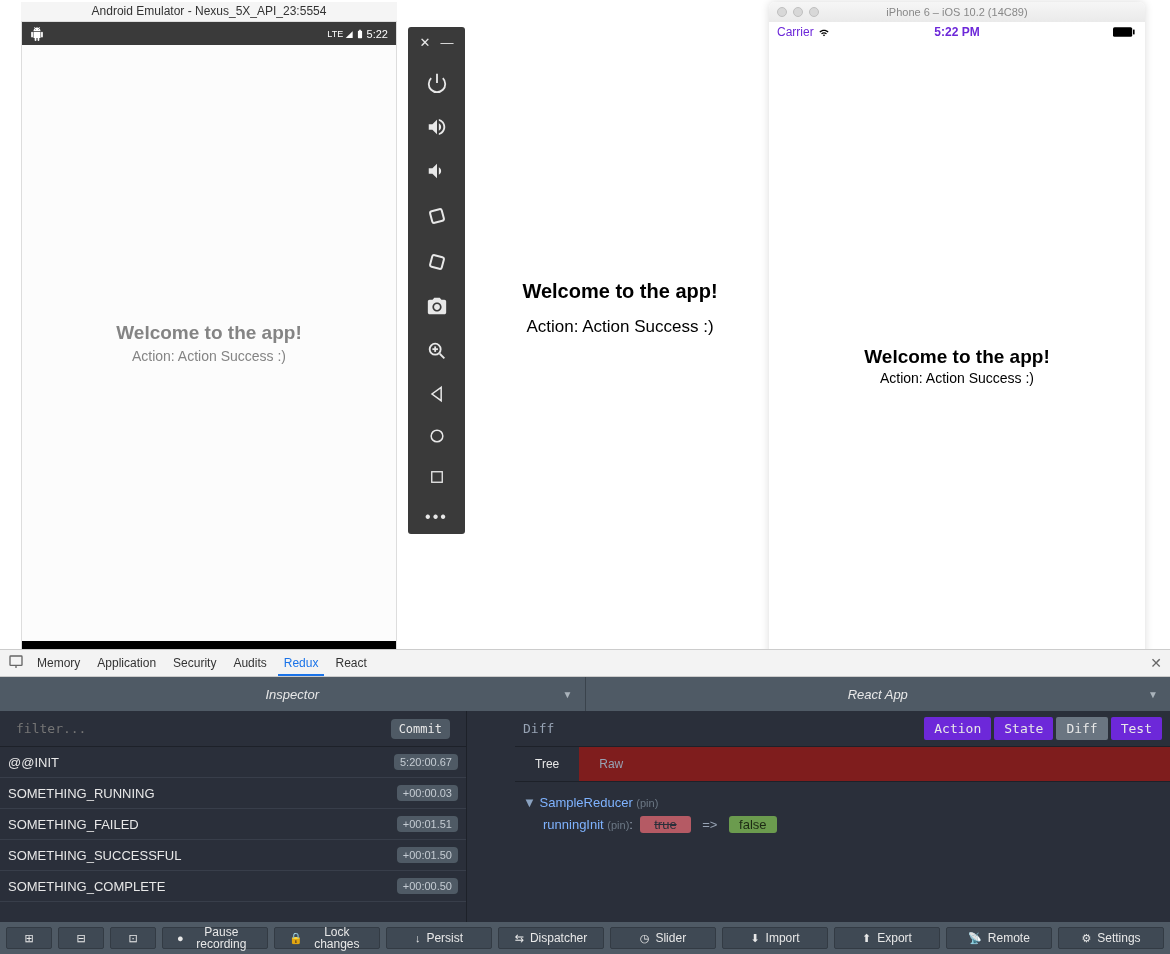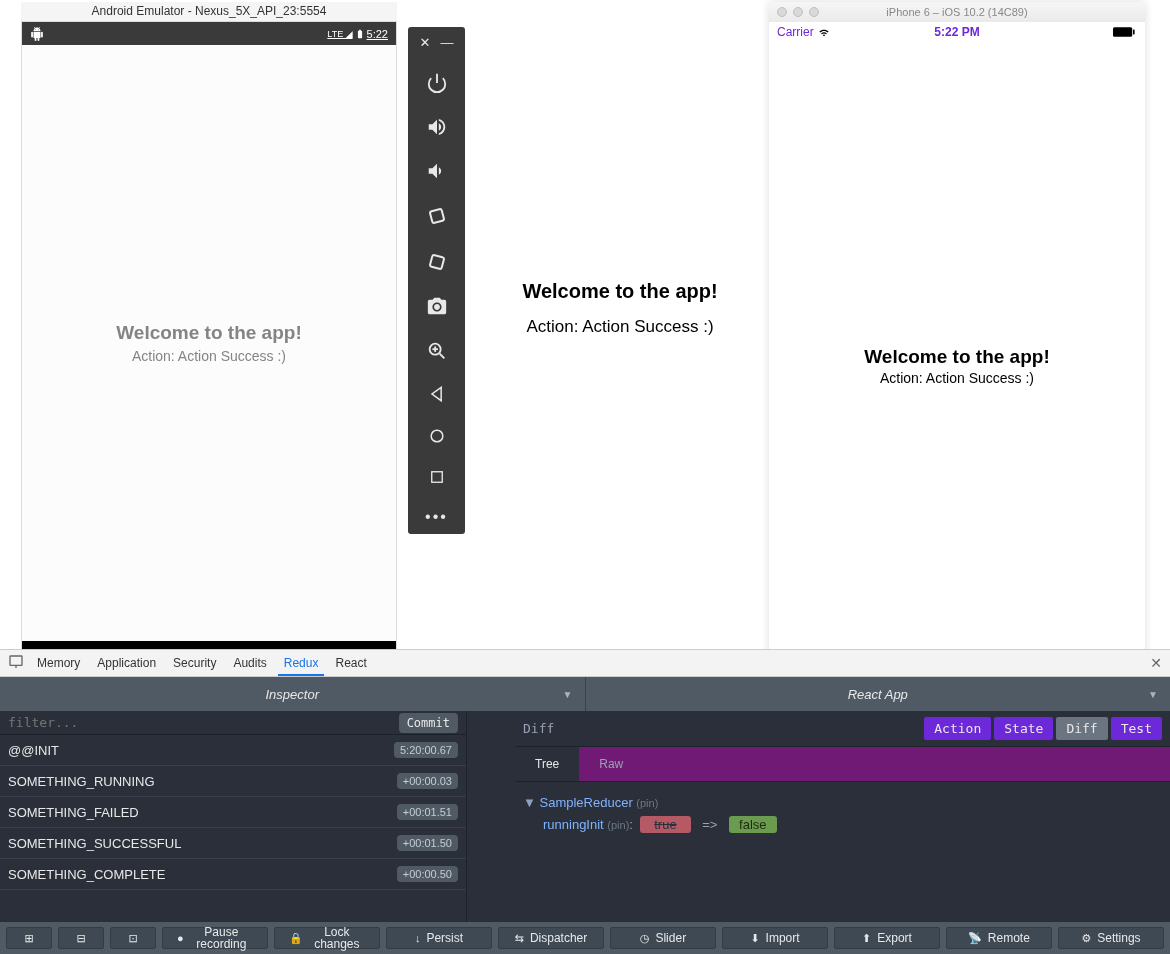--- a/index.html
+++ b/index.html
@@ -4,21 +4,21 @@
 <style>
 * { margin:0; padding:0; box-sizing:border-box; font-family:-apple-system,BlinkMacSystemFont,"Segoe UI",sans-serif; }
 body { width:1170px; height:954px; background:#fff; position:relative; overflow:hidden; }
 
 
 .android-emu { position:absolute; left:21px; top:2px; width:376px; display:flex; flex-direction:column; }
 .android-title { height:19px; text-align:center; font-size:12px; color:#333; background:#f5f5f5; line-height:19px; }
 .android-screen { height:667px; background:#fafafa; display:flex; flex-direction:column; border:1px solid #ddd; }
 .android-status { height:23px; background:#3a3a3a; color:#fff; display:flex; align-items:center; justify-content:space-between; padding:0 8px; font-size:11px; }
 .android-status-left { display:flex; align-items:center; gap:4px; }
-.android-status-right { display:flex; align-items:center; gap:2px;text-decoration:underline; }
+.android-status-right { display:flex; align-items:center; gap:2px; }
 .android-content { flex:1; display:flex; flex-direction:column; justify-content:center; align-items:center; background:#fcfcfc; }
 .android-welcome { font-size:19px; font-weight:bold; color:#848484; }
 .android-action { font-size:14px; color:#848484; margin-top:4px; }
 .android-nav { height:46px; background:#000; display:flex; justify-content:space-around; align-items:center; color:#fff; }
 
 
 .emu-toolbar { position:absolute; left:408px; top:27px; width:57px; background:#3a3a3a; border-radius:3px; display:flex; flex-direction:column; align-items:center; padding:8px 0; gap:22px; }
 .emu-toolbar-top { display:flex; gap:10px; width:100%; justify-content:center; }
 .emu-toolbar .tb-item { color:#e8e8e8; cursor:pointer; display:flex; justify-content:center; }
 
@@ -50,34 +50,34 @@
 
 
 .redux-header { position:absolute; left:0; right:0; top:677px; height:34px; background:#4f5a65; display:flex; }
 .redux-header .hleft, .redux-header .hright { flex:1; display:flex; align-items:center; justify-content:center; color:#e8e8e8; font-size:13px; position:relative;font-style:italic; }
 .redux-header .hsep { width:1px; background:#3a434c; }
 .redux-header .chev { position:absolute; right:12px; color:#aab3bb; font-size:10px; }
 
 
 .redux-body { position:absolute; left:0; right:0; top:711px; bottom:32px; background:#2a2f3a; display:flex; }
 .redux-left { width:467px; background:#2a2f3a; border-right:1px solid #1d2129; display:flex; flex-direction:column; }
-.redux-filter { height:24px; display:flex; align-items:center; padding:0 8px; border-bottom:1px solid #1d2129; }
+.redux-filter { height:36px; display:flex; align-items:center; padding:0 16px; border-bottom:1px solid #1d2129; }
 .redux-filter input { flex:1; background:transparent; border:none; outline:none; color:#97a3b4; font-family:Menlo,Consolas,monospace; font-size:13px; }
 .redux-filter .commit-btn { background:#4f5a65; color:#e8e8e8; border:none; border-radius:4px; padding:3px 8px; font-family:Menlo,Consolas,monospace; font-size:12px; cursor:pointer; }
 .redux-actions { flex:1; }
 .redux-action-row { display:flex; justify-content:space-between; align-items:center; padding:0 8px; height:31px; font-family:Menlo,Consolas,monospace; font-size:13px; color:#e8e8e8; border-bottom:1px solid #383e4a; cursor:pointer; }
 .redux-action-row .time { background:#4f5a65; color:#c5ccd3; padding:2px 6px; border-radius:4px; font-size:11px; }
 
 .redux-right { flex:1; display:flex; flex-direction:column;margin-left:48px; }
 .redux-right-top { height:36px; display:flex; align-items:center; justify-content:space-between; padding:0 8px; border-bottom:1px solid #1d2129; }
 .redux-right-top .title { color:#97a3b4; font-family:Menlo,Consolas,monospace; font-size:13px; }
 .redux-right-top .tabs { display:flex; gap:3px; }
 .redux-right-top .tab { background:#6d28d9; color:#e8e8e8; border:none; padding:4px 10px; font-family:Menlo,Consolas,monospace; font-size:13px; cursor:pointer; border-radius:2px; }
 .redux-right-top .tab.active { background:#6a7581; }
-.redux-subtabs { height:35px; background:#701a75; display:flex; border-bottom:1px solid #1d2129; }
+.redux-subtabs { height:35px; background:#7f1d1d; display:flex; border-bottom:1px solid #1d2129; }
 .redux-subtabs .stab { padding:0 20px; line-height:35px; font-size:12px; color:#97a3b4; cursor:pointer; }
 .redux-subtabs .stab.active { background:#2a2f3a; color:#e8e8e8; }
 .redux-tree { flex:1; padding:10px 8px; font-family:Menlo,Consolas,monospace; font-size:13px; color:#e8e8e8; line-height:22px; }
 .redux-tree .arrow { color:#8aa2c0; }
 .redux-tree .key { color:#7fb3ff; }
 .redux-tree .pin { color:#6c7885; font-size:11px; }
 .redux-tree .oldval { background:#b55a64; color:#2a2f3a; padding:1px 14px; border-radius:3px; text-decoration:line-through; }
 .redux-tree .newval { background:#6b9b4e; color:#1d2a14; padding:1px 10px; border-radius:3px; }
 .redux-tree .to { color:#97a3b4; margin:0 8px; }
 

